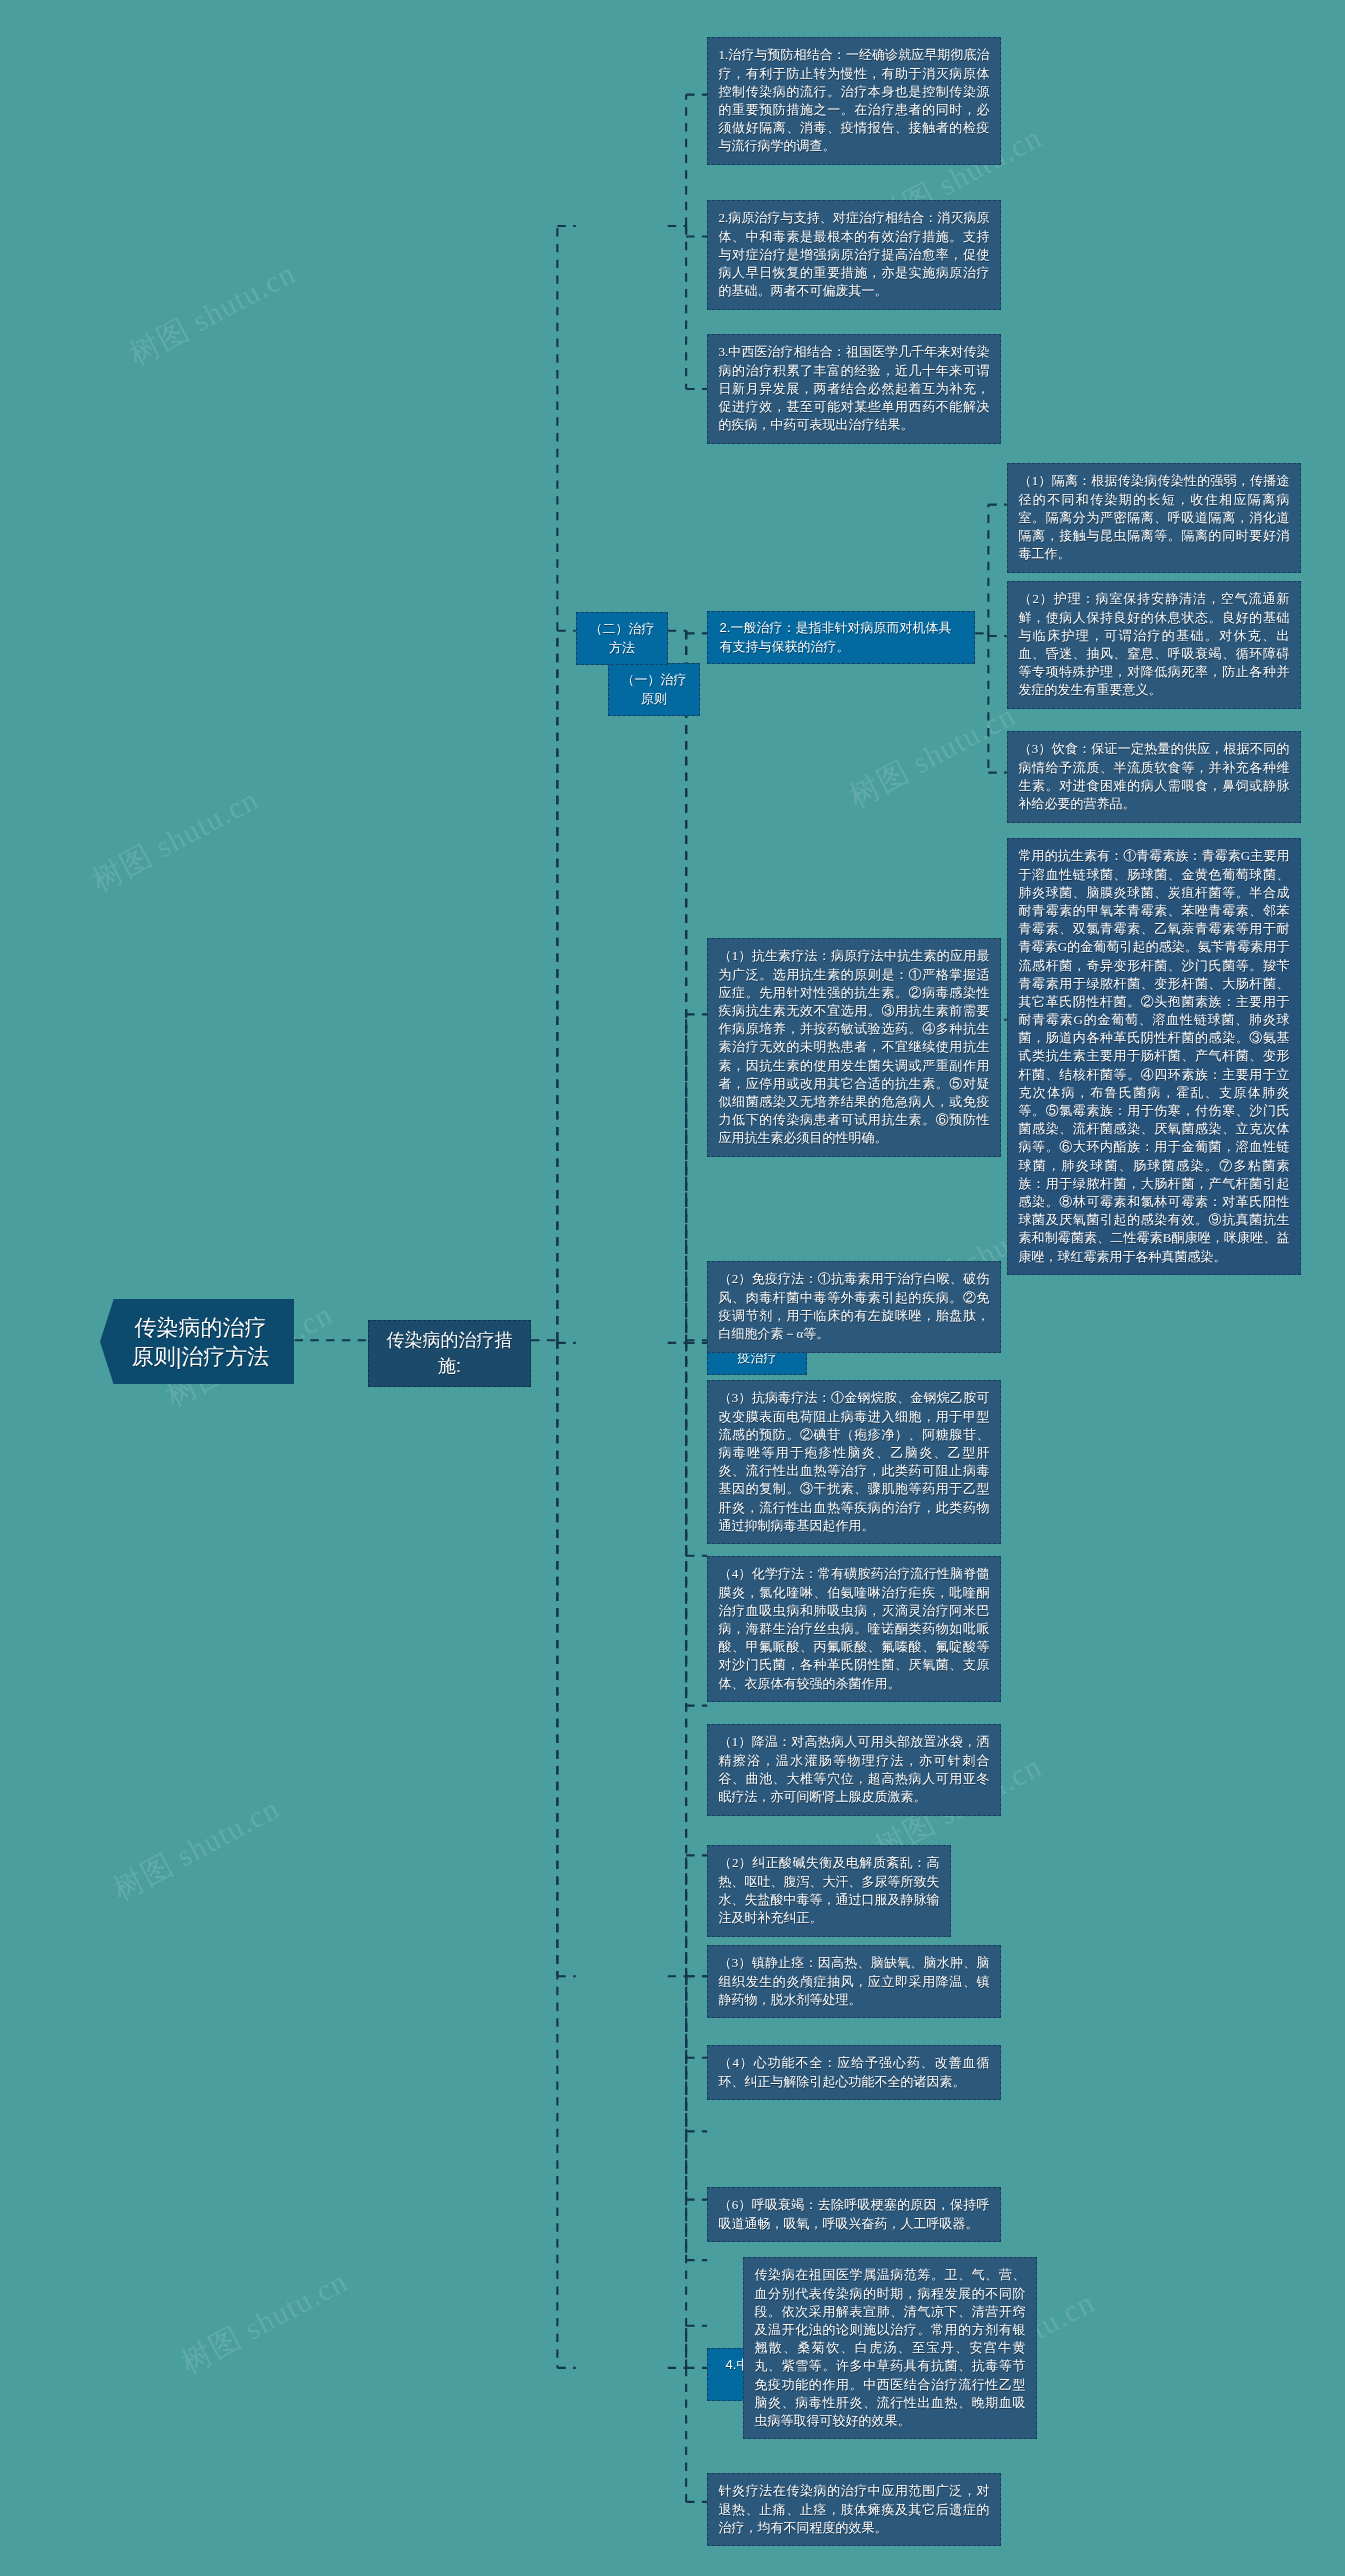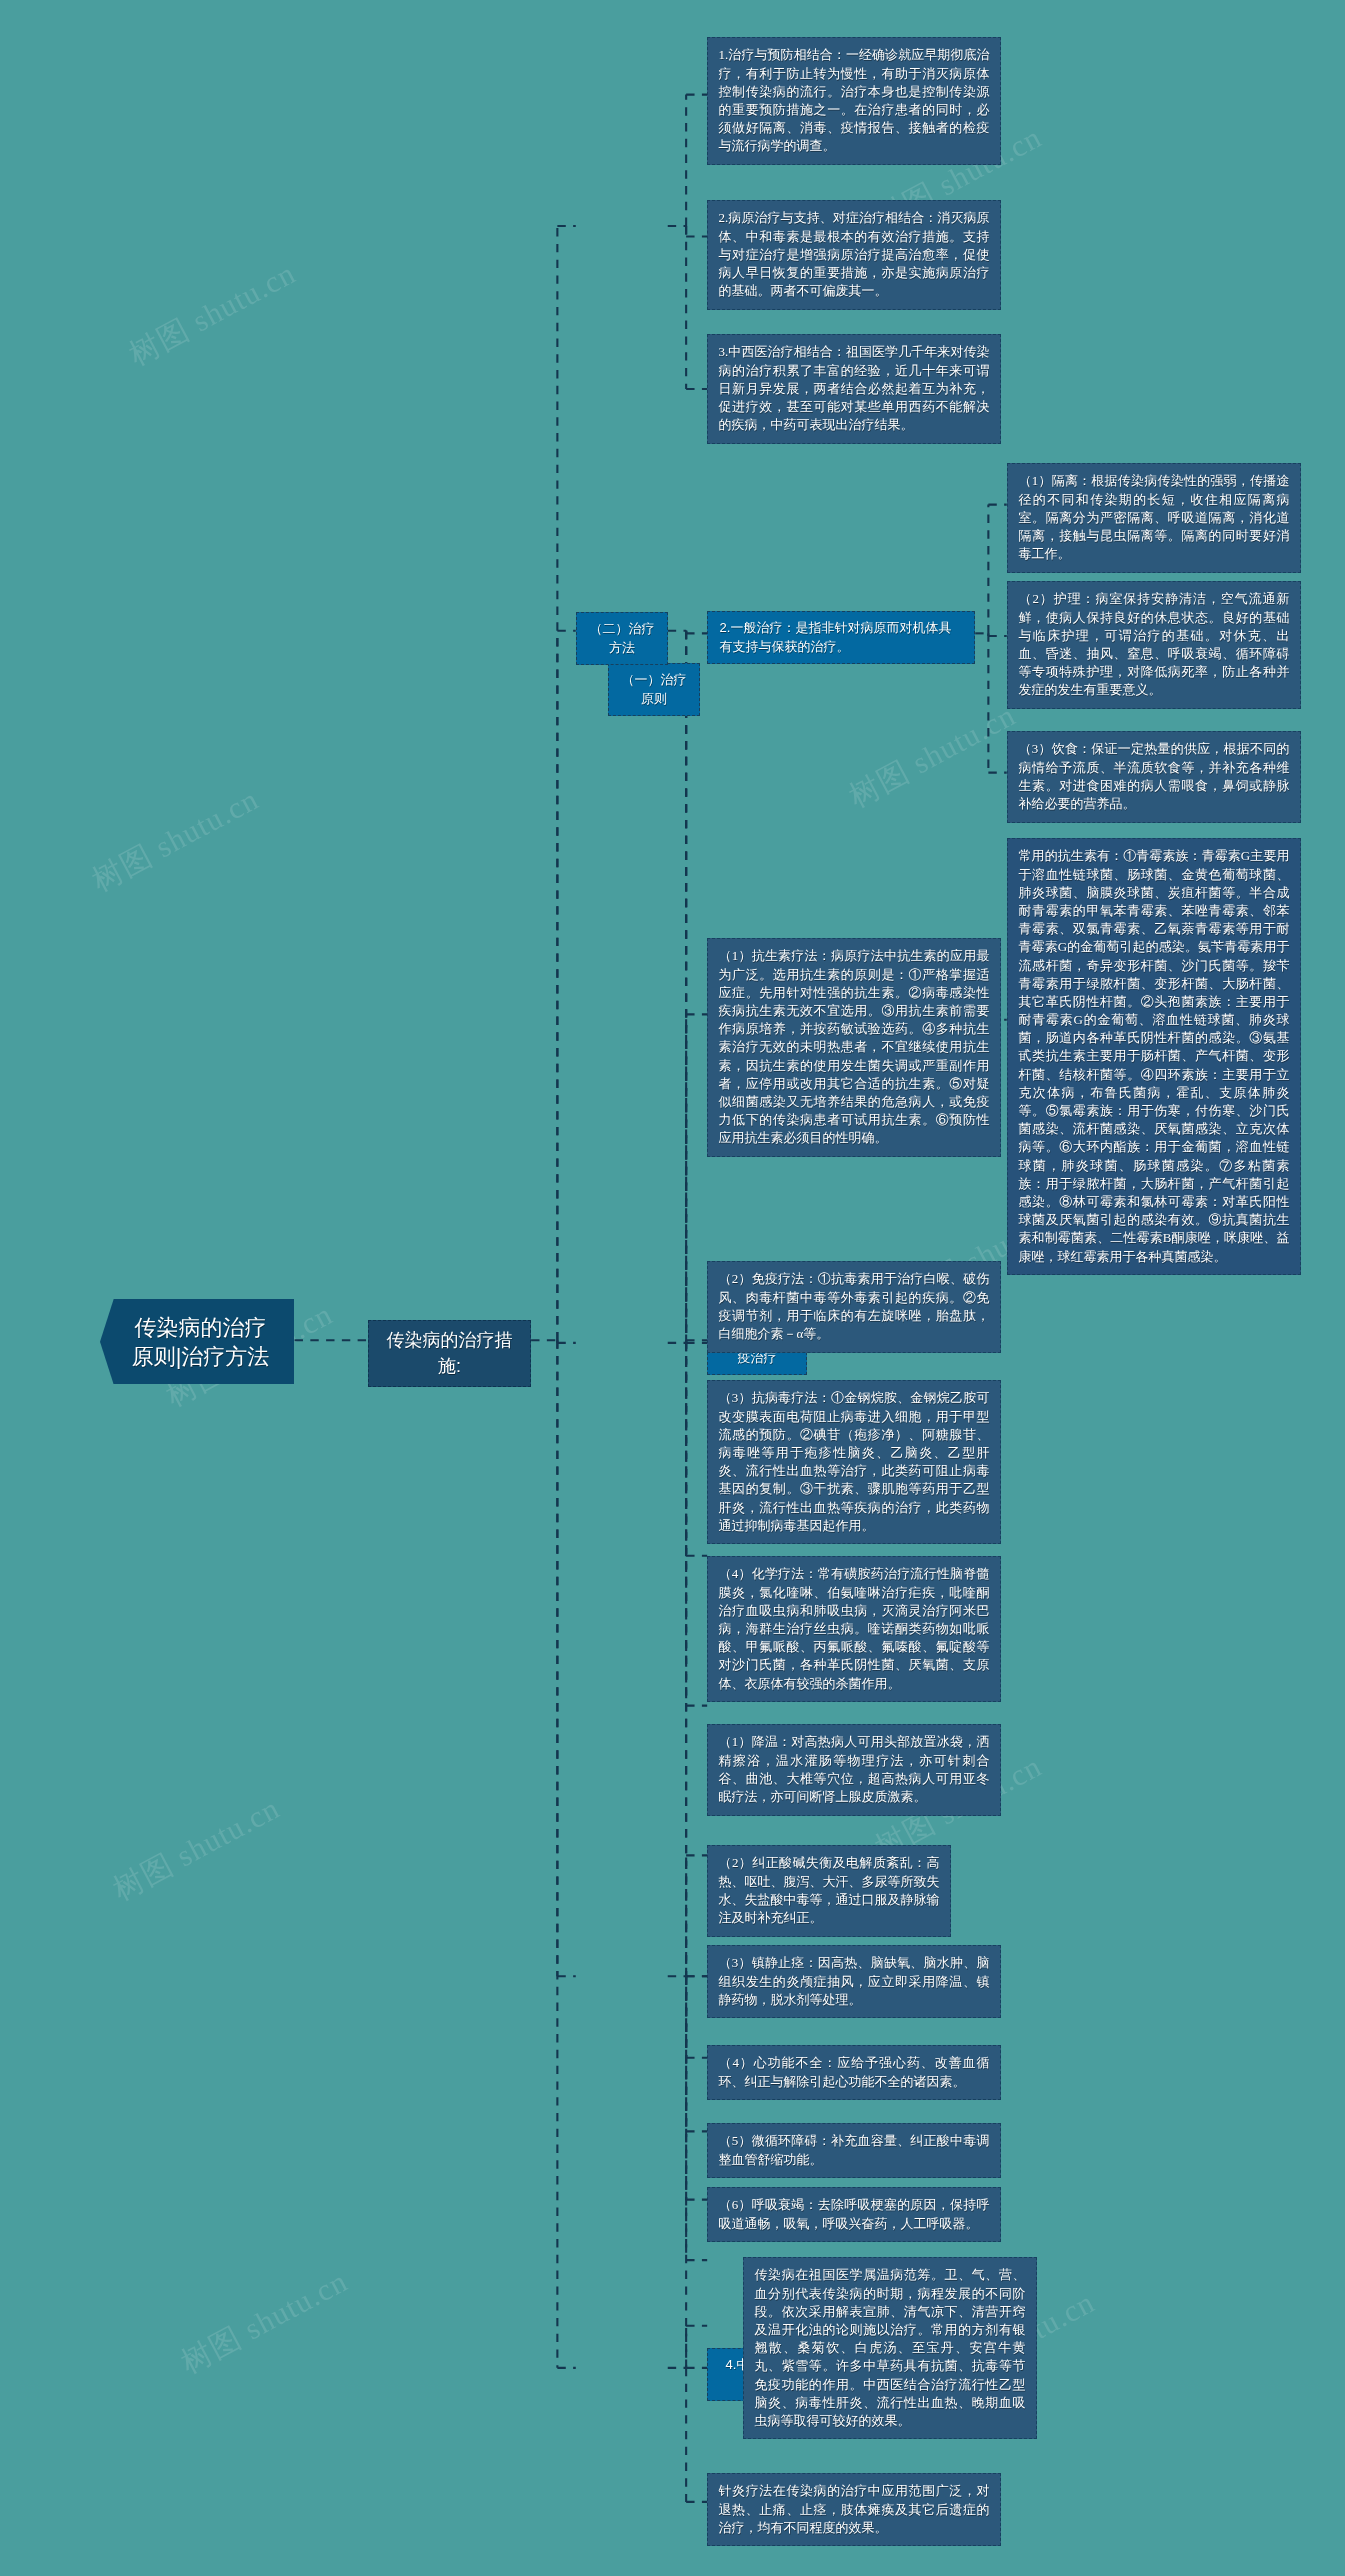--- a/index.html
+++ b/index.html
@@ -161,21 +161,20 @@
   <div class="node leaf" style="left:707px;top:1556px;width:294px;">（4）化学疗法：常有磺胺药治疗流行性脑脊髓膜炎，氯化喹啉、伯氨喹啉治疗疟疾，吡喹酮治疗血吸虫病和肺吸虫病，灭滴灵治疗阿米巴病，海群生治疗丝虫病。喹诺酮类药物如吡哌酸、甲氟哌酸、丙氟哌酸、氟嗪酸、氟啶酸等对沙门氏菌，各种革氏阴性菌、厌氧菌、支原体、衣原体有较强的杀菌作用。</div>
 
   <div class="node leaf dark" style="left:1007px;top:838px;width:294px;">常用的抗生素有：①青霉素族：青霉素G主要用于溶血性链球菌、肠球菌、金黄色葡萄球菌、肺炎球菌、脑膜炎球菌、炭疽杆菌等。半合成耐青霉素的甲氧苯青霉素、苯唑青霉素、邻苯青霉素、双氯青霉素、乙氧萘青霉素等用于耐青霉素G的金葡萄引起的感染。氨苄青霉素用于流感杆菌，奇异变形杆菌、沙门氏菌等。羧苄青霉素用于绿脓杆菌、变形杆菌、大肠杆菌、其它革氏阴性杆菌。②头孢菌素族：主要用于耐青霉素G的金葡萄、溶血性链球菌、肺炎球菌，肠道内各种革氏阴性杆菌的感染。③氨基甙类抗生素主要用于肠杆菌、产气杆菌、变形杆菌、结核杆菌等。④四环素族：主要用于立克次体病，布鲁氏菌病，霍乱、支原体肺炎等。⑤氯霉素族：用于伤寒，付伤寒、沙门氏菌感染、流杆菌感染、厌氧菌感染、立克次体病等。⑥大环内酯族：用于金葡菌，溶血性链球菌，肺炎球菌、肠球菌感染。⑦多粘菌素族：用于绿脓杆菌，大肠杆菌，产气杆菌引起感染。⑧林可霉素和氯林可霉素：对革氏阳性球菌及厌氧菌引起的感染有效。⑨抗真菌抗生素和制霉菌素、二性霉素B酮康唑，咪康唑、益康唑，球红霉素用于各种真菌感染。</div>
 
   <div class="node lvl2" style="left:707px;top:1956px;width:100px;">3.对症与支持治疗</div>
 
   <div class="node leaf" style="left:707px;top:1724px;width:294px;">（1）降温：对高热病人可用头部放置冰袋，洒精擦浴，温水灌肠等物理疗法，亦可针刺合谷、曲池、大椎等穴位，超高热病人可用亚冬眠疗法，亦可间断肾上腺皮质激素。</div>
   <div class="node leaf" style="left:707px;top:1845px;width:244px;">（2）纠正酸碱失衡及电解质紊乱：高热、呕吐、腹泻、大汗、多尿等所致失水、失盐酸中毒等，通过口服及静脉输注及时补充纠正。</div>
   <div class="node leaf" style="left:707px;top:1945px;width:294px;">（3）镇静止痉：因高热、脑缺氧、脑水肿、脑组织发生的炎颅症抽风，应立即采用降温、镇静药物，脱水剂等处理。</div>
   <div class="node leaf" style="left:707px;top:2045px;width:294px;">（4）心功能不全：应给予强心药、改善血循环、纠正与解除引起心功能不全的诸因素。</div>
-  <div class="node leaf" style="left:707px;top:2123px;width:294px;">（5）微循环障碍：补充血容量、纠正酸中毒调整血管舒缩功能。</div>
   <div class="node leaf" style="left:707px;top:2187px;width:294px;">（6）呼吸衰竭：去除呼吸梗塞的原因，保持呼吸道通畅，吸氧，呼吸兴奋药，人工呼吸器。</div>
 
   <div class="node lvl2" style="left:707px;top:2348px;width:100px;">4.中医中药治疗</div>
 
   <div class="node leaf" style="left:707px;top:2257px;width:294px;margin-left:36px;">传染病在祖国医学属温病范筹。卫、气、营、血分别代表传染病的时期，病程发展的不同阶段。依次采用解表宣肺、清气凉下、清营开窍及温开化浊的论则施以治疗。常用的方剂有银翘散、桑菊饮、白虎汤、至宝丹、安宫牛黄丸、紫雪等。许多中草药具有抗菌、抗毒等节免疫功能的作用。中西医结合治疗流行性乙型脑炎、病毒性肝炎、流行性出血热、晚期血吸虫病等取得可较好的效果。</div>
   <div class="node leaf" style="left:707px;top:2473px;width:294px;">针炎疗法在传染病的治疗中应用范围广泛，对退热、止痛、止痉，肢体瘫痪及其它后遗症的治疗，均有不同程度的效果。</div>
 
 </div>
 
 

